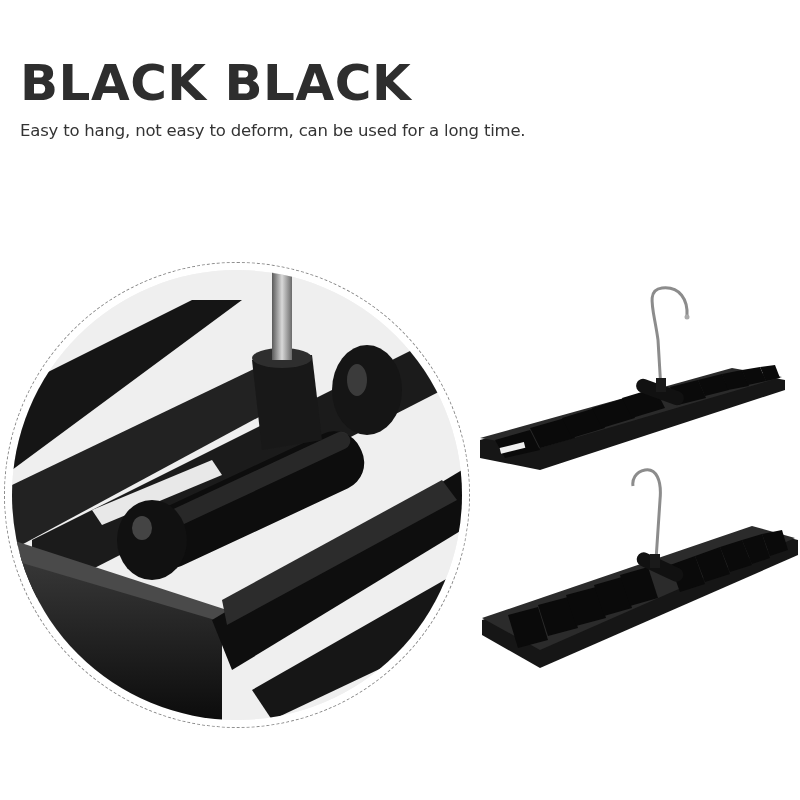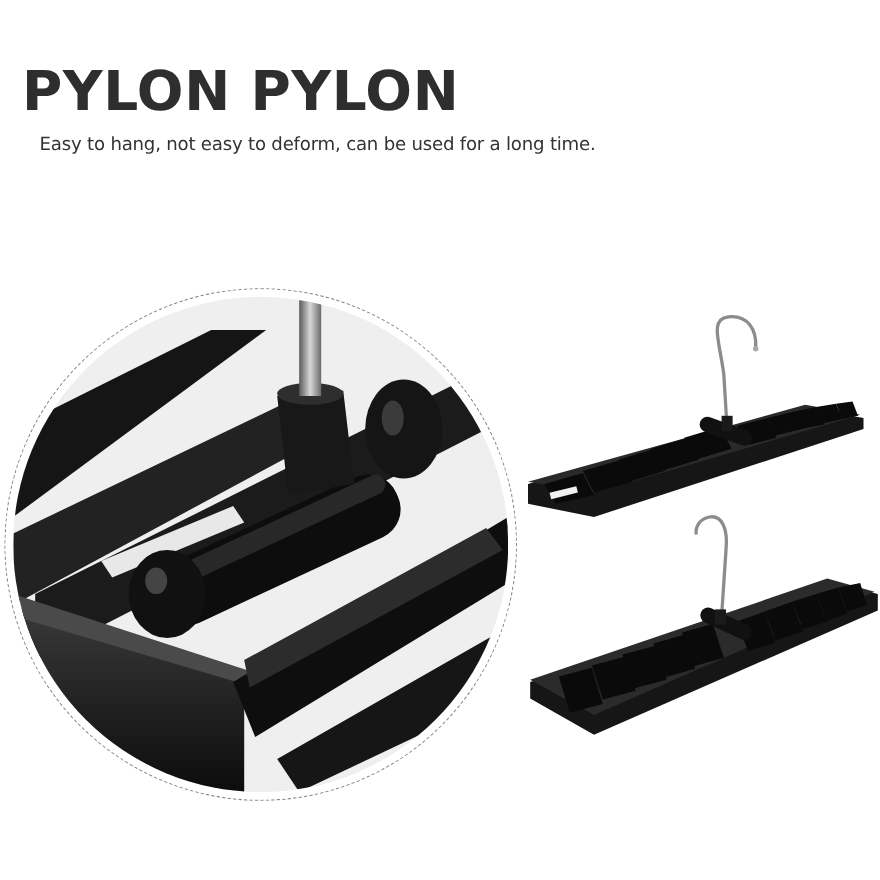--- a/index.html
+++ b/index.html
@@ -1,26 +1,26 @@
 <!DOCTYPE html>
 <html><head>
 <meta charset="utf-8">
 <style>
   html, body { margin:0; padding:0; background:#ffffff; }
   body { width:800px; height:800px; position:relative; overflow:hidden; font-family:"DejaVu Sans", sans-serif; }
   .title { position:absolute; left:20px; top:58px; font-size:50px; font-weight:bold; color:#2e2e2e; letter-spacing:0.5px; font-family:"DejaVu Sans", sans-serif; line-height:1; }
-  .subtitle { position:absolute; left:36px; top:123px; font-size:16.5px; color:#333333; font-family:"DejaVu Sans", sans-serif; line-height:1; letter-spacing:-0.2px; }
+  .subtitle { position:absolute; left:20px; top:123px; font-size:16.5px; color:#333333; font-family:"DejaVu Sans", sans-serif; line-height:1; letter-spacing:-0.2px; }
   .circle-frame { position:absolute; left:4px; top:262px; width:466px; height:466px; border-radius:50%; border:1.5px dashed #8a8a8a; box-sizing:border-box; }
   .circle-inner { position:absolute; left:12px; top:270px; width:450px; height:450px; border-radius:50%; overflow:hidden; background:#f2f2f2; }
   .hanger { position:absolute; }
 </style>
 </head>
 <body>
 
-<div class="title">PYLON PYLON</div>
+<div class="title">BLACK BLACK</div>
 <div class="subtitle">Easy to hang, not easy to deform, can be used for a long time.</div>
 
 <div class="circle-frame"></div>
 <div class="circle-inner">
   <svg width="450" height="450" viewBox="0 0 450 450">
     <defs>
       <linearGradient id="pl" x1="0" y1="0" x2="0" y2="1">
         <stop offset="0" stop-color="#3a3a3a"></stop>
         <stop offset="1" stop-color="#0c0c0c"></stop>
       </linearGradient>

